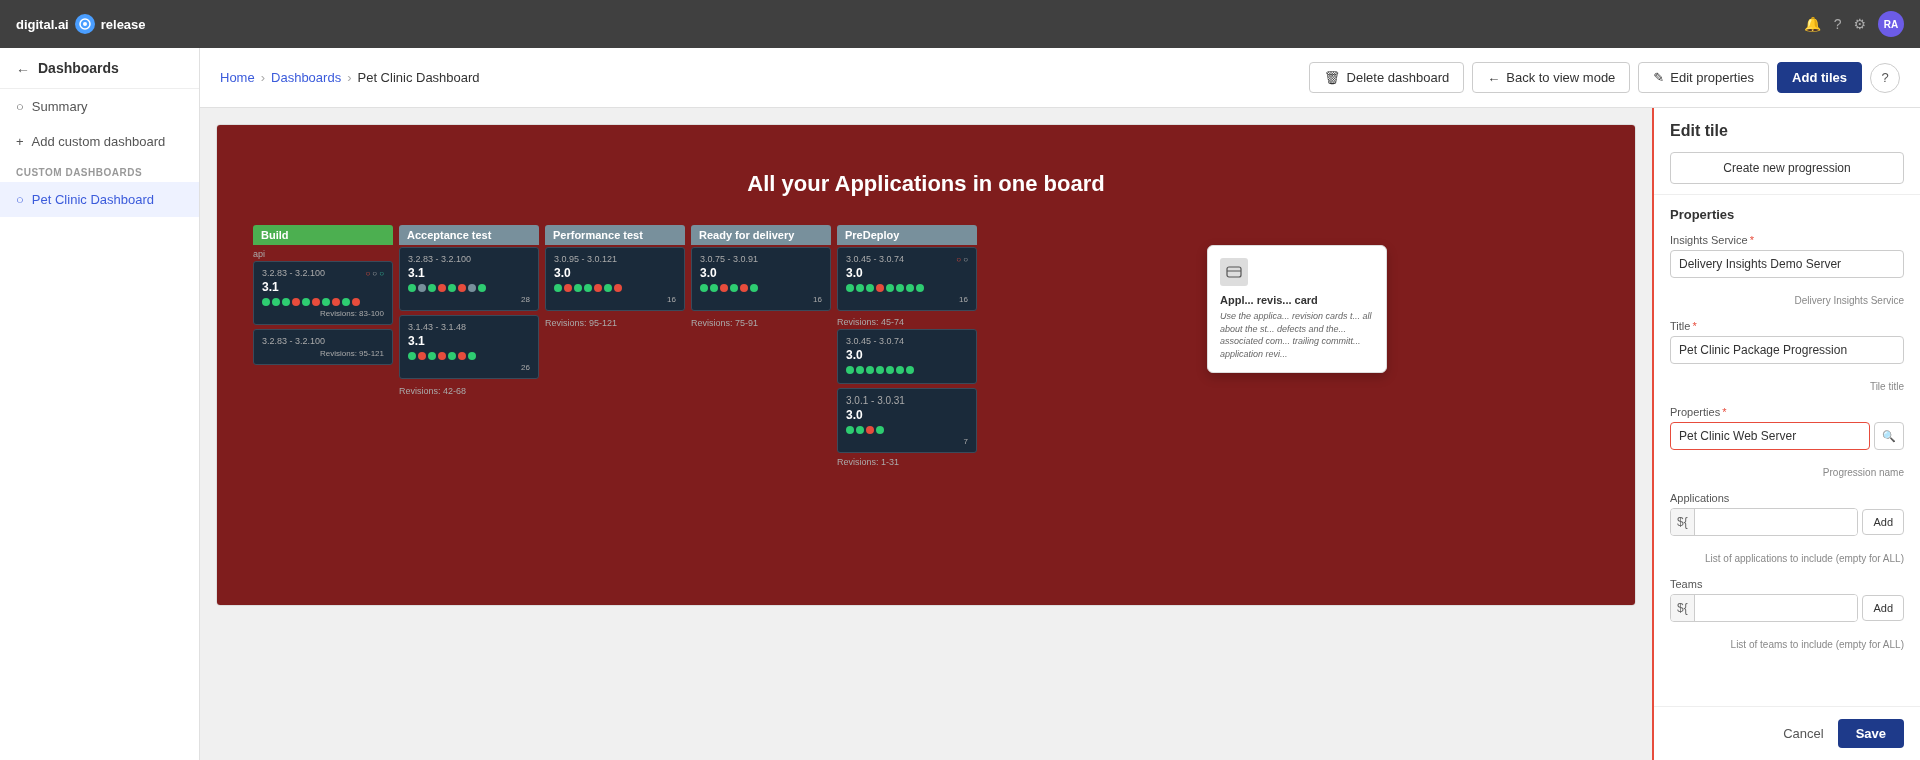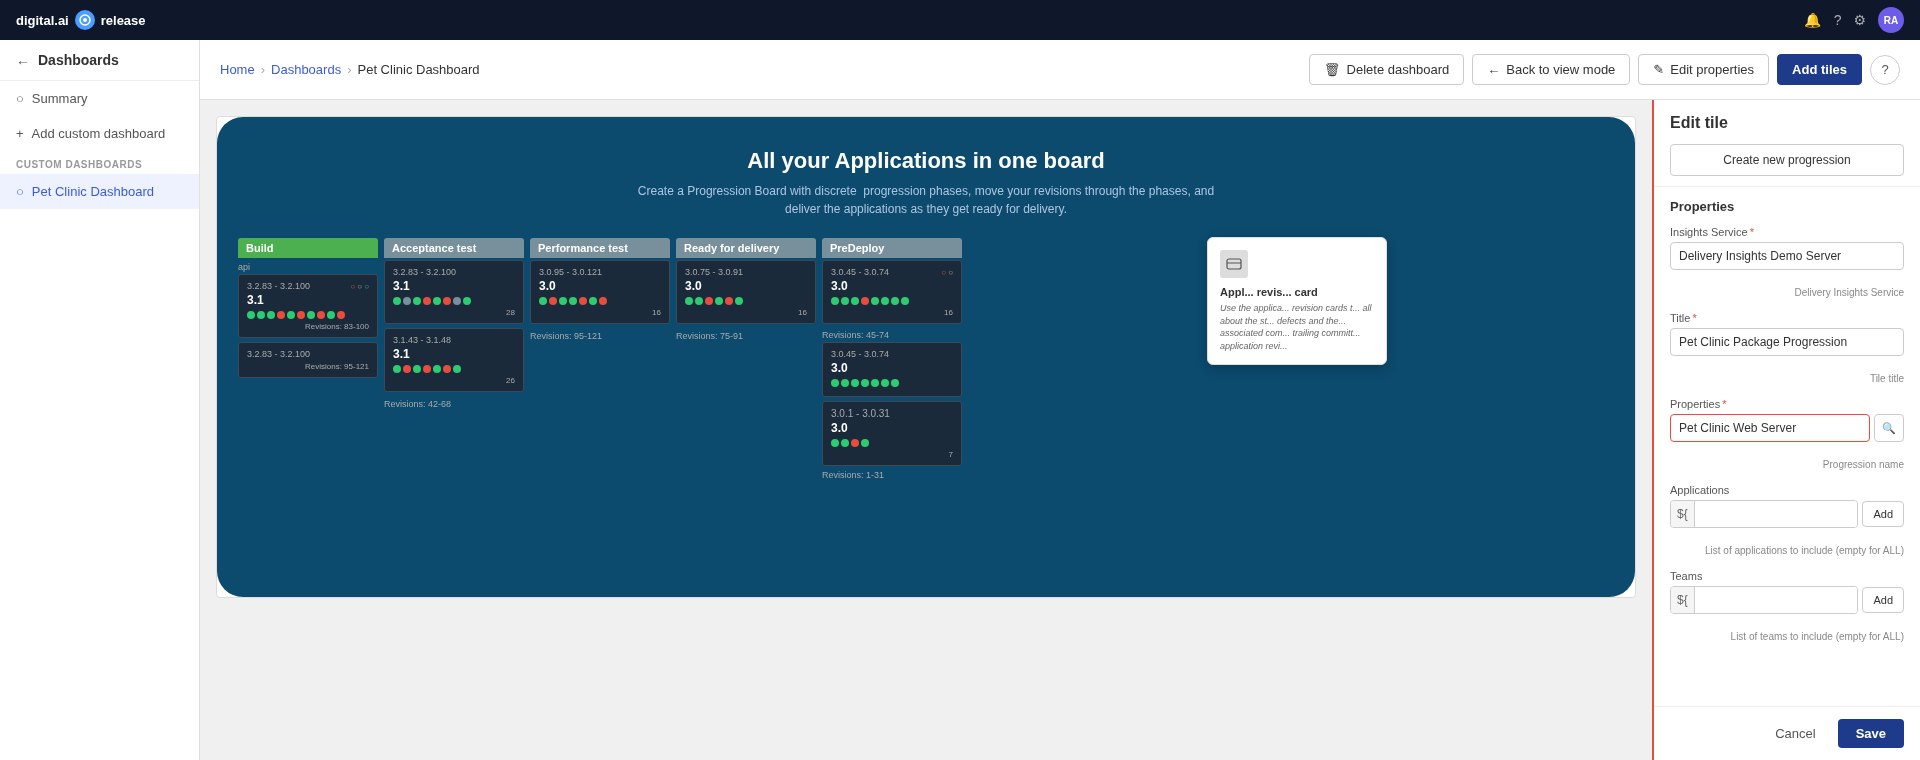--- a/index.html
+++ b/index.html
@@ -1,21 +1,21 @@
 <!DOCTYPE html>
 <html><head>
   <meta charset="utf-8">
   <style>
     * { box-sizing: border-box; margin: 0; padding: 0; font-family: -apple-system, BlinkMacSystemFont, 'Segoe UI', sans-serif; }
     body { background: #f0f0f0; width: 1920px; height: 760px; overflow: hidden; display: flex; flex-direction: column; }
 
     
     .topbar {
-      background: #0f172a;
-      height: 40px;
+      background: #404040;
+      height: 48px;
       display: flex;
       align-items: center;
       justify-content: space-between;
       padding: 0 16px;
       flex-shrink: 0;
     }
     .topbar-left { display: flex; align-items: center; gap: 8px; }
     .topbar-logo { color: white; font-size: 13px; font-weight: 600; display: flex; align-items: center; gap: 6px; }
     .logo-icon { width: 20px; height: 20px; background: #4a9eff; border-radius: 50%; display: flex; align-items: center; justify-content: center; }
     .topbar-right { display: flex; align-items: center; gap: 12px; }
@@ -102,25 +102,24 @@
     }
     .dashboard-card-header {
       padding: 12px 16px;
       background: white;
       border-bottom: 1px solid #eee;
       font-size: 13px;
       font-weight: 600;
       color: #333;
     }
     .progression-board-inner {
-      background: #0c4a6e;
-      padding: 1px;
+      background: #7f1d1d;
+      padding: 16px;
       min-height: 480px;
       position: relative;
-      border-radius: 26px;
     }
     .pb-hero {
       text-align: center;
       padding: 30px 20px 20px;
       color: white;
     }
     .pb-hero h2 { font-size: 22px; font-weight: 700; margin-bottom: 8px; }
     .pb-hero p { font-size: 12px; color: #adc6e0; line-height: 1.5; }
 
     
@@ -254,21 +253,20 @@
     }
     .dollar-input { display: flex; align-items: center; border: 1px solid #ccc; border-radius: 4px; overflow: hidden; }
     .dollar-prefix { padding: 6px 6px; background: #f5f5f5; font-size: 12px; color: #666; border-right: 1px solid #ccc; }
     .dollar-input input { border: none; outline: none; padding: 6px 8px; font-size: 12px; flex: 1; }
 
     .edit-panel-footer {
       padding: 12px 16px;
       border-top: 1px solid #eee;
       display: flex;
       justify-content: flex-end;
-      gap: 8px;
     }
     .btn-cancel { padding: 7px 14px; border: none; background: none; color: #555; font-size: 13px; cursor: pointer; border-radius: 4px; }
     .btn-save { padding: 7px 18px; background: #1e3a8a; color: white; border: none; border-radius: 4px; font-size: 13px; font-weight: 600; cursor: pointer; }
 
     
     .highlight-red { border-color: #e74c3c !important; }
 
     
     .app-card-floating {
       position: absolute;
@@ -365,21 +363,20 @@
       </div>
     </div>
 
     <div class="page-content">
 
       <div class="dashboard-area">
         <div class="dashboard-card">
           <div class="progression-board-inner" style="position:relative;">
             <div class="pb-hero">
               <h2>All your Applications in one board</h2>
-              <p>Create a Progression Board with discrete &nbsp;progression phases, move your revisions through the phases, and<br>deliver the applications as they get ready for delivery.</p>
             </div>
             <div class="pb-board">
 
 
               <div class="pb-columns">
 
                 <div class="pb-col">
                   <div class="pb-col-header">Build</div>
                   <div class="pb-col-sub">api</div>
                   <div class="pb-card-mini">

